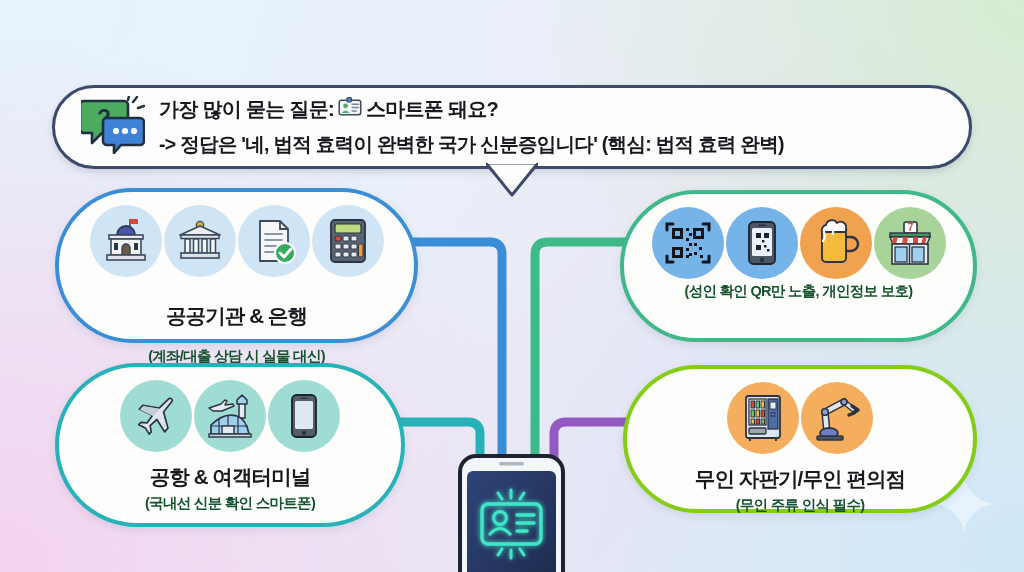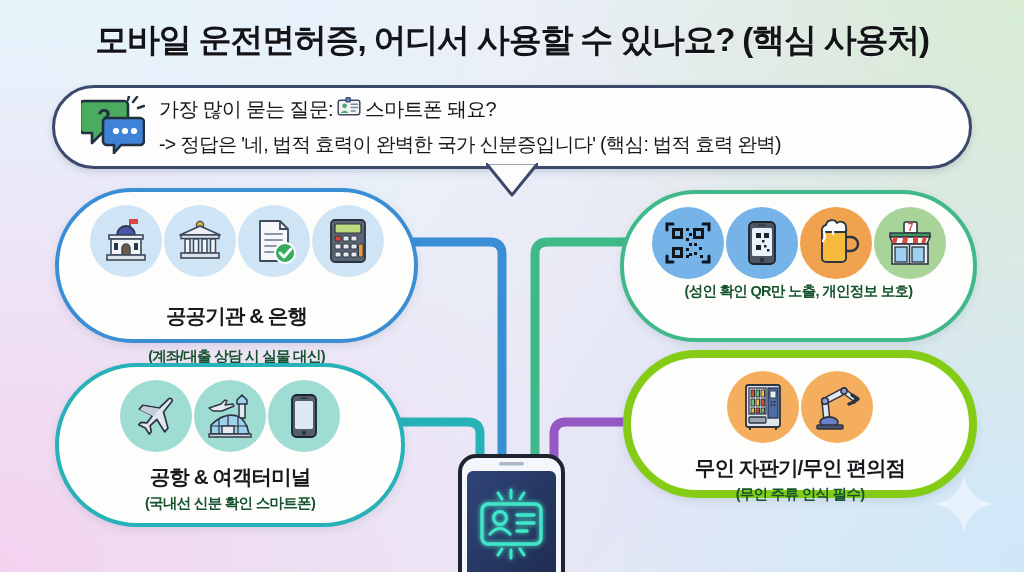--- a/index.html
+++ b/index.html
@@ -27,21 +27,21 @@
   
   .bubble {
     position:absolute; left:52px; top:85px; width:920px; height:84px;
     background:#fdfdfd; border:3px solid #3b4a6b; border-radius:42px;
     box-shadow:0 3px 7px rgba(40,60,100,.17);
     display:flex; align-items:center; padding-left:26px; gap:14px; z-index:6;
   }
   .bubble-tail { position:absolute; left:486px; top:163px; width:52px; height:34px; z-index:7; }
   .bubble-text { line-height:1.35; }
   .bubble-line {
-    font-size:20px; font-weight:normal; color:#16181d; letter-spacing:-0.7px;
+    font-size:20px; font-weight:bold; color:#16181d; letter-spacing:-0.7px;
     white-space:nowrap; display:flex; align-items:center; gap:0;
   }
   .bubble-line.l2 { font-size:19.5px; margin-top:8px; }
   .inline-ico { display:inline-block; vertical-align:middle; margin:0 4px; }
 
   
   .wires { position:absolute; inset:0; z-index:1; }
 
   
   .card {
@@ -59,36 +59,35 @@
     white-space:nowrap;
   }
   .card-sub {
     font-size:14.5px; font-weight:bold; color:#14532d; letter-spacing:-0.7px;
     white-space:nowrap; margin-top:3px;
   }
 
   #card-tl { left:55px; top:188px; width:363px; height:155px; border:4px solid #3a8ed6;gap:14px; }
   #card-tr { left:620px; top:190px; width:357px; height:152px; border:4px solid #3fb98a; }
   #card-bl { left:55px; top:363px; width:350px; height:164px; border:4px solid #27b1b8; }
-  #card-br { left:623px; top:350px; width:354px; height:148px; border:8px solid #84cc16; }
+  #card-br { left:623px; top:365px; width:354px; height:148px; border:4px solid #84cc16; }
   .card .card-icons { margin-top:13px; }
   .card .card-title { margin-top:11px; }
 
   
   .phone { position:absolute; left:455px; top:452px; width:113px; height:120px; z-index:5; }
 
   
   .sparkle { position:absolute; right:28px; bottom:36px; z-index:2; opacity:.85; }
 </style>
 </head>
 <body>
 
 <div class="stage">
 
-  <div class="title">모바일 운전면허증, 어디서 사용할 수 있나요? (핵심 사용처)</div>
 
   <svg class="wires" width="1024" height="572" viewBox="0 0 1024 572">
 
     <path d="M 412 242 L 490 242 Q 502 242 502 254 L 502 470" fill="none" stroke="#3a8ed6" stroke-width="9" stroke-linecap="round"></path>
 
     <path d="M 400 422 L 468 422 Q 480 422 480 434 L 480 472" fill="none" stroke="#27b1b8" stroke-width="9" stroke-linecap="round"></path>
 
     <path d="M 628 242 L 548 242 Q 535 242 535 254 L 535 470" fill="none" stroke="#3fb98a" stroke-width="9" stroke-linecap="round"></path>
 
     <path d="M 628 422 L 566 422 Q 554 422 554 434 L 554 472" fill="none" stroke="#9559c4" stroke-width="9" stroke-linecap="round"></path>

